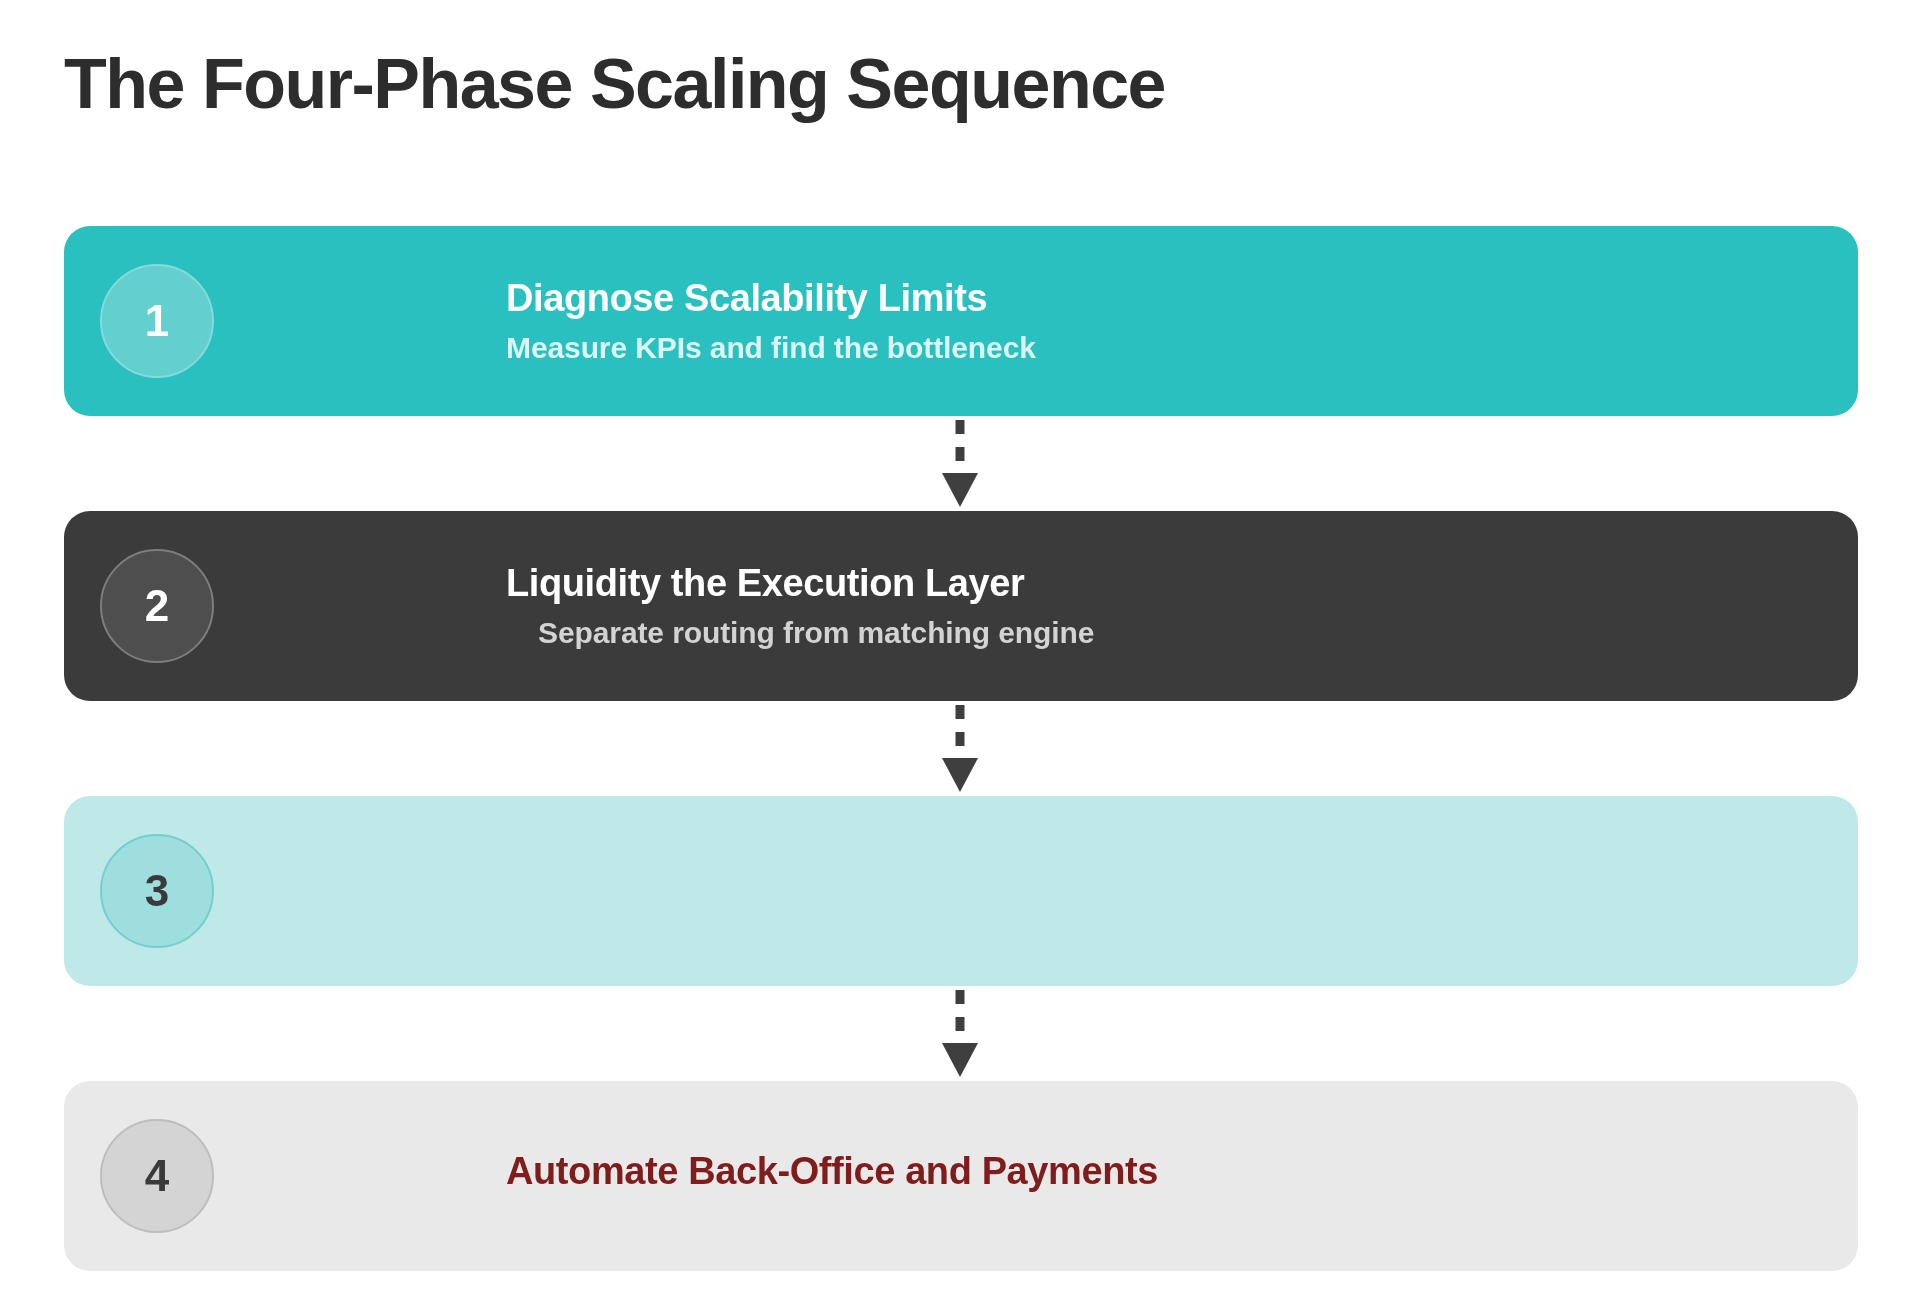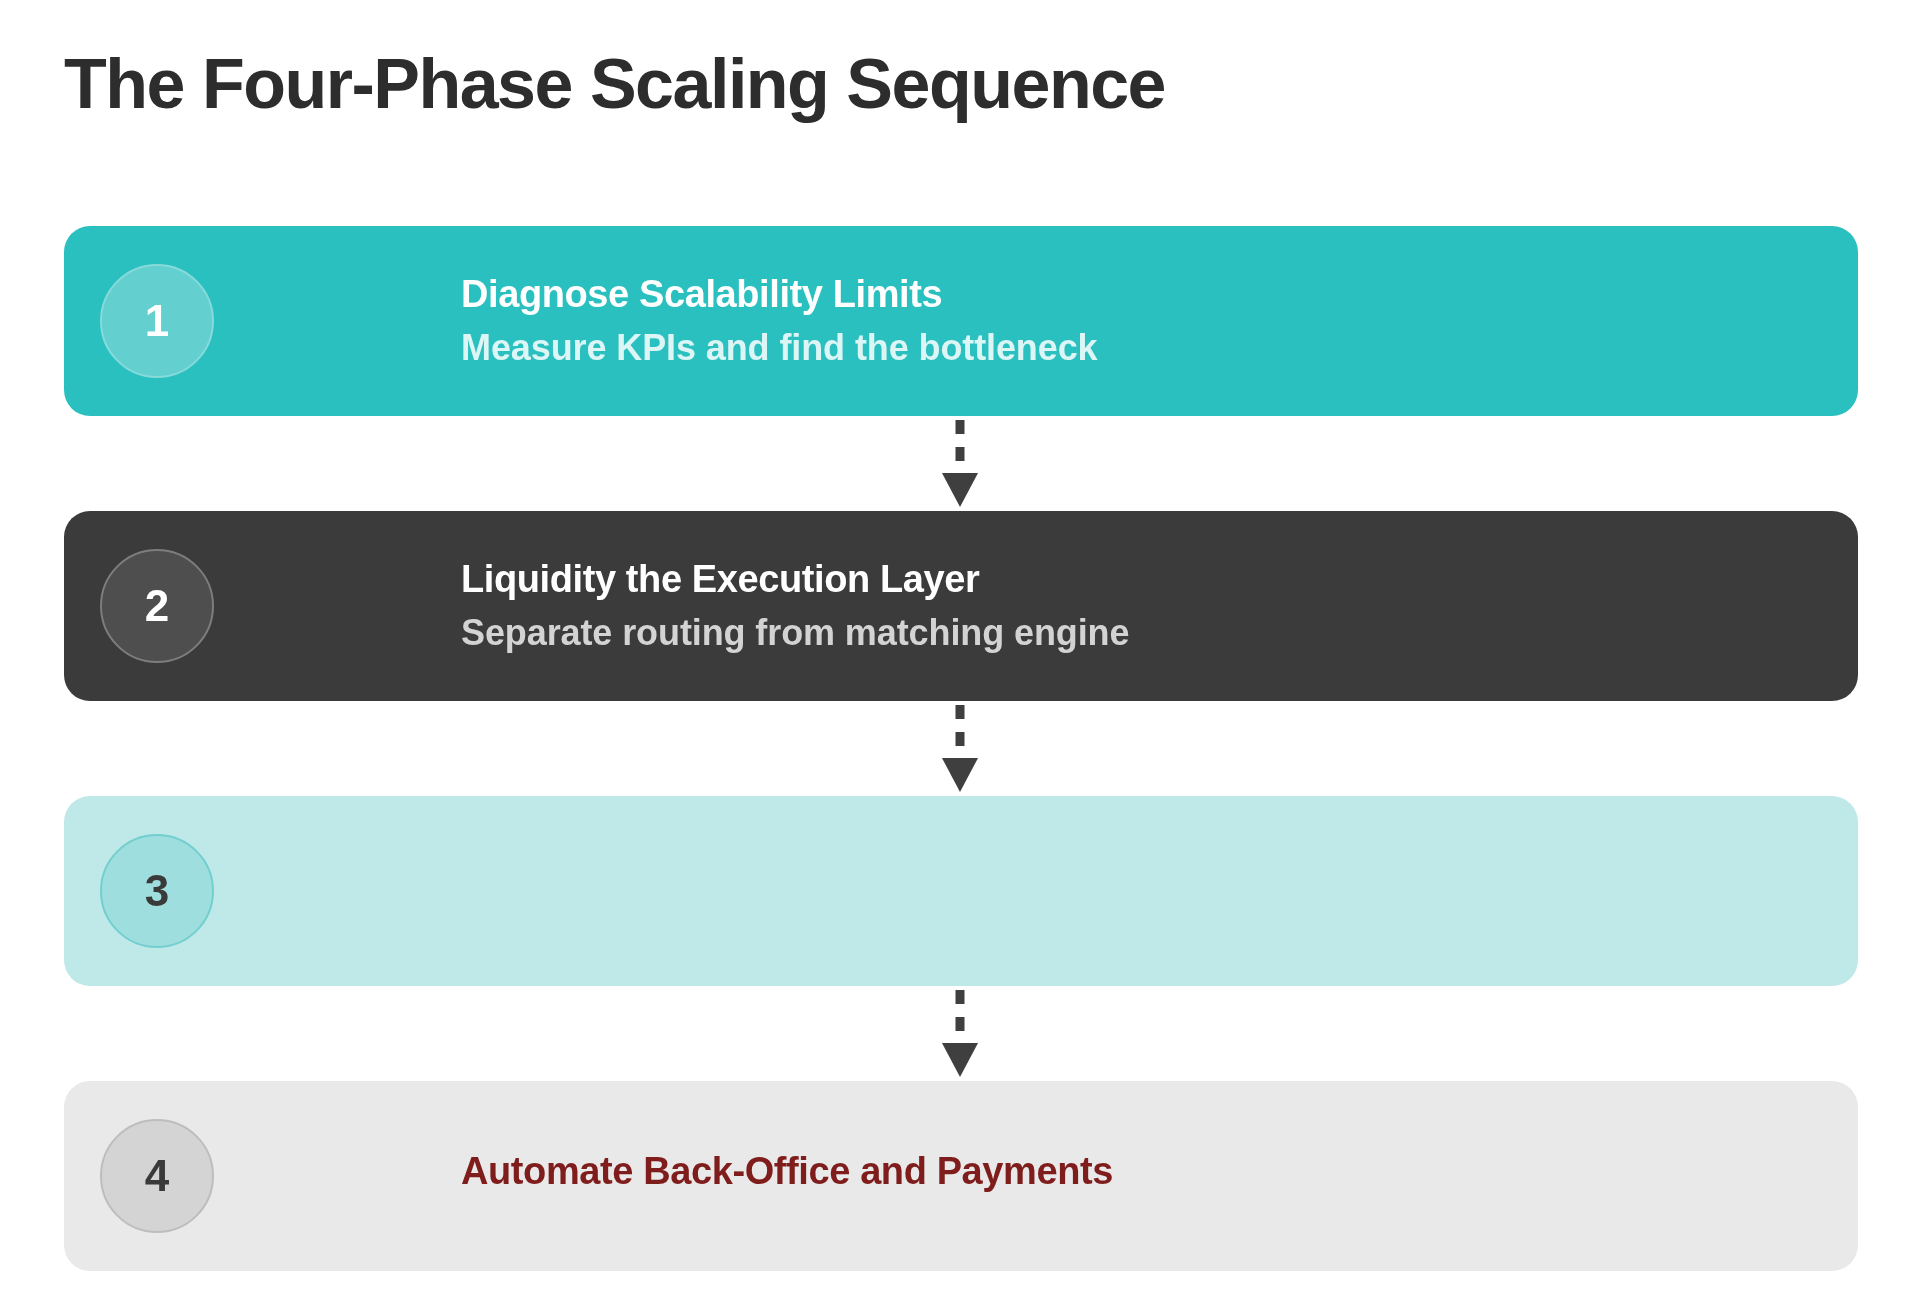--- a/index.html
+++ b/index.html
@@ -83,46 +83,46 @@
   }
   .badge.b-lightgray {
     background:#d4d4d4;
     border:2px solid #bdbdbd;
     color:#3a3a3a;
   }
 
   
   .texts {
     position:absolute;
-    left:397px;
+    left:442px;
     top:50%;
     transform:translateY(-50%);
     padding-right:40px;
   }
   .step-title {
     font-size:38px;
     font-weight:bold;
     letter-spacing:-0.4px;
     line-height:1.18;
     margin-bottom:9px;
     white-space:nowrap;
   }
   .step-sub {
-    font-size:36px;
+    font-size:30px;
     font-weight:bold;
     letter-spacing:-0.1px;
     line-height:1.2;
     white-space:nowrap;
   }
 
   .t-on-teal .step-title { color:#ffffff; }
   .t-on-teal .step-sub   { color:#dcf5f5; }
 
   .t-on-dark .step-title { color:#ffffff; }
-  .t-on-dark .step-sub   { color:#d3d3d3; }
+  .t-on-dark .step-sub   { color:#d3d3d3;margin-left:32px; }
 
   .t-on-light .step-title { color:#3b3b3b; }
   .t-on-light .step-sub   { color:#555555; }
 
   .t-on-gray .step-title { color:#7f1d1d; }
   .t-on-gray .step-sub   { color:#5a5a5a; }
 
   
   .connector {
     position:relative;

